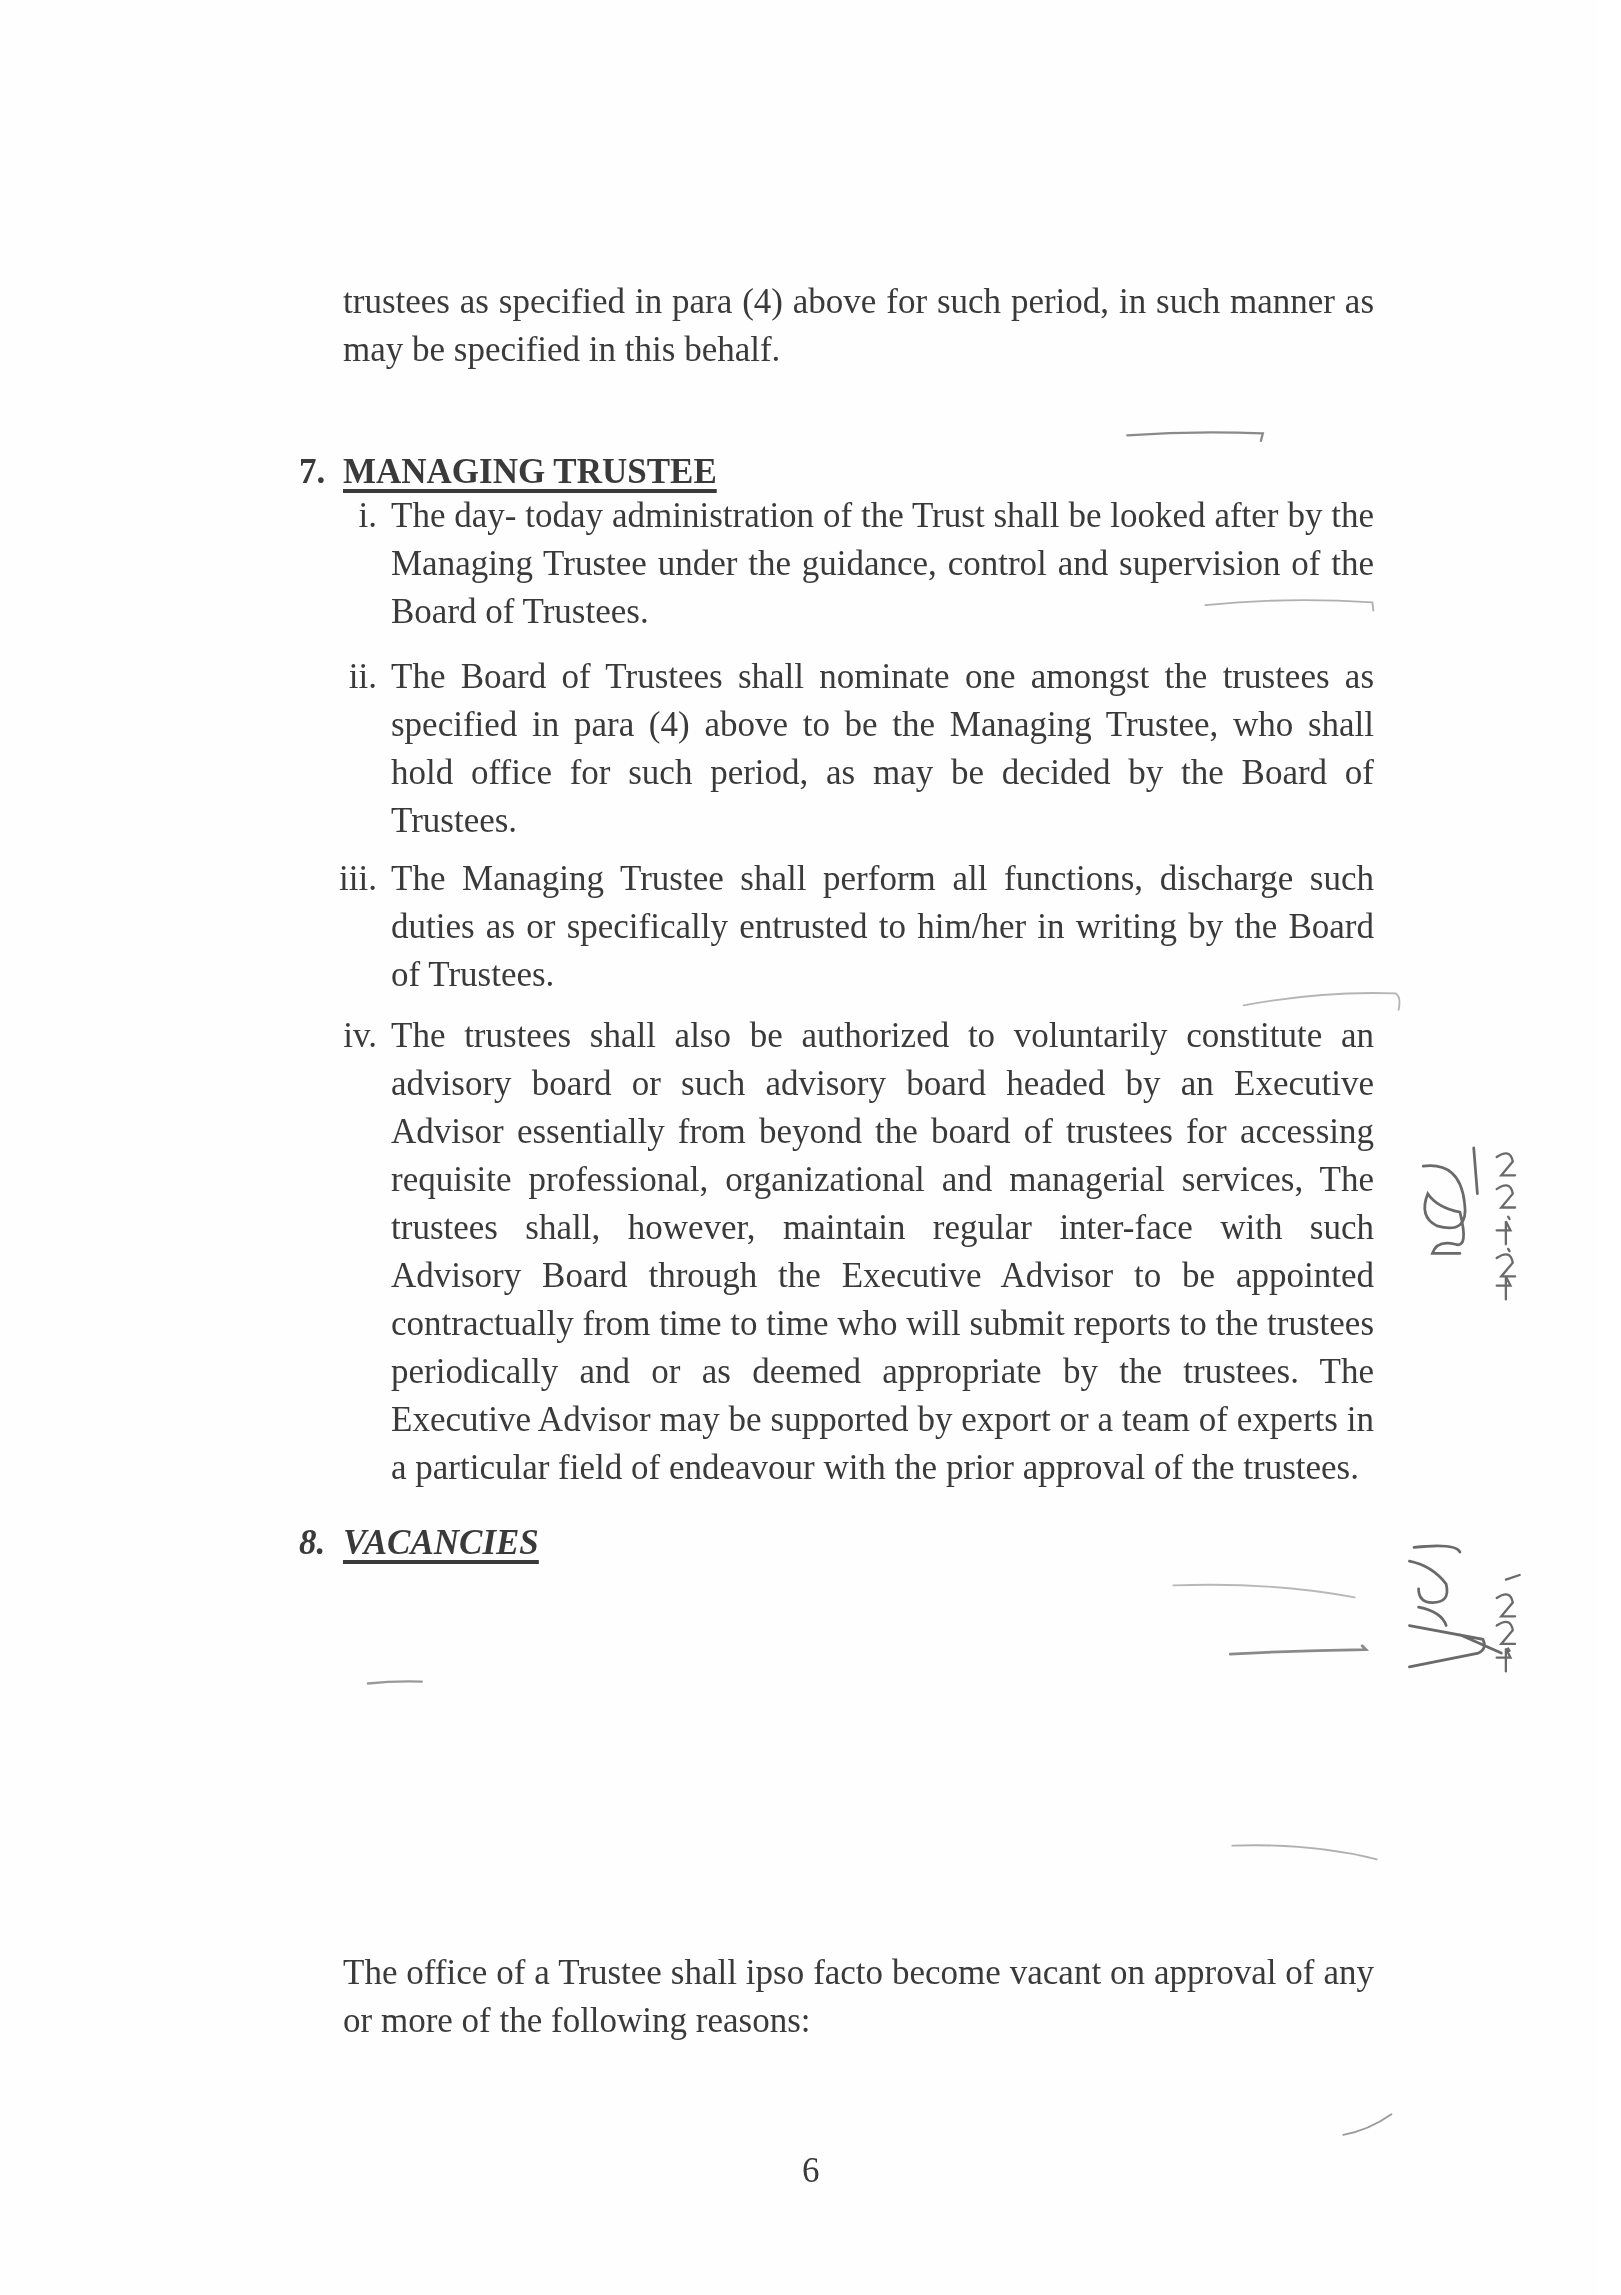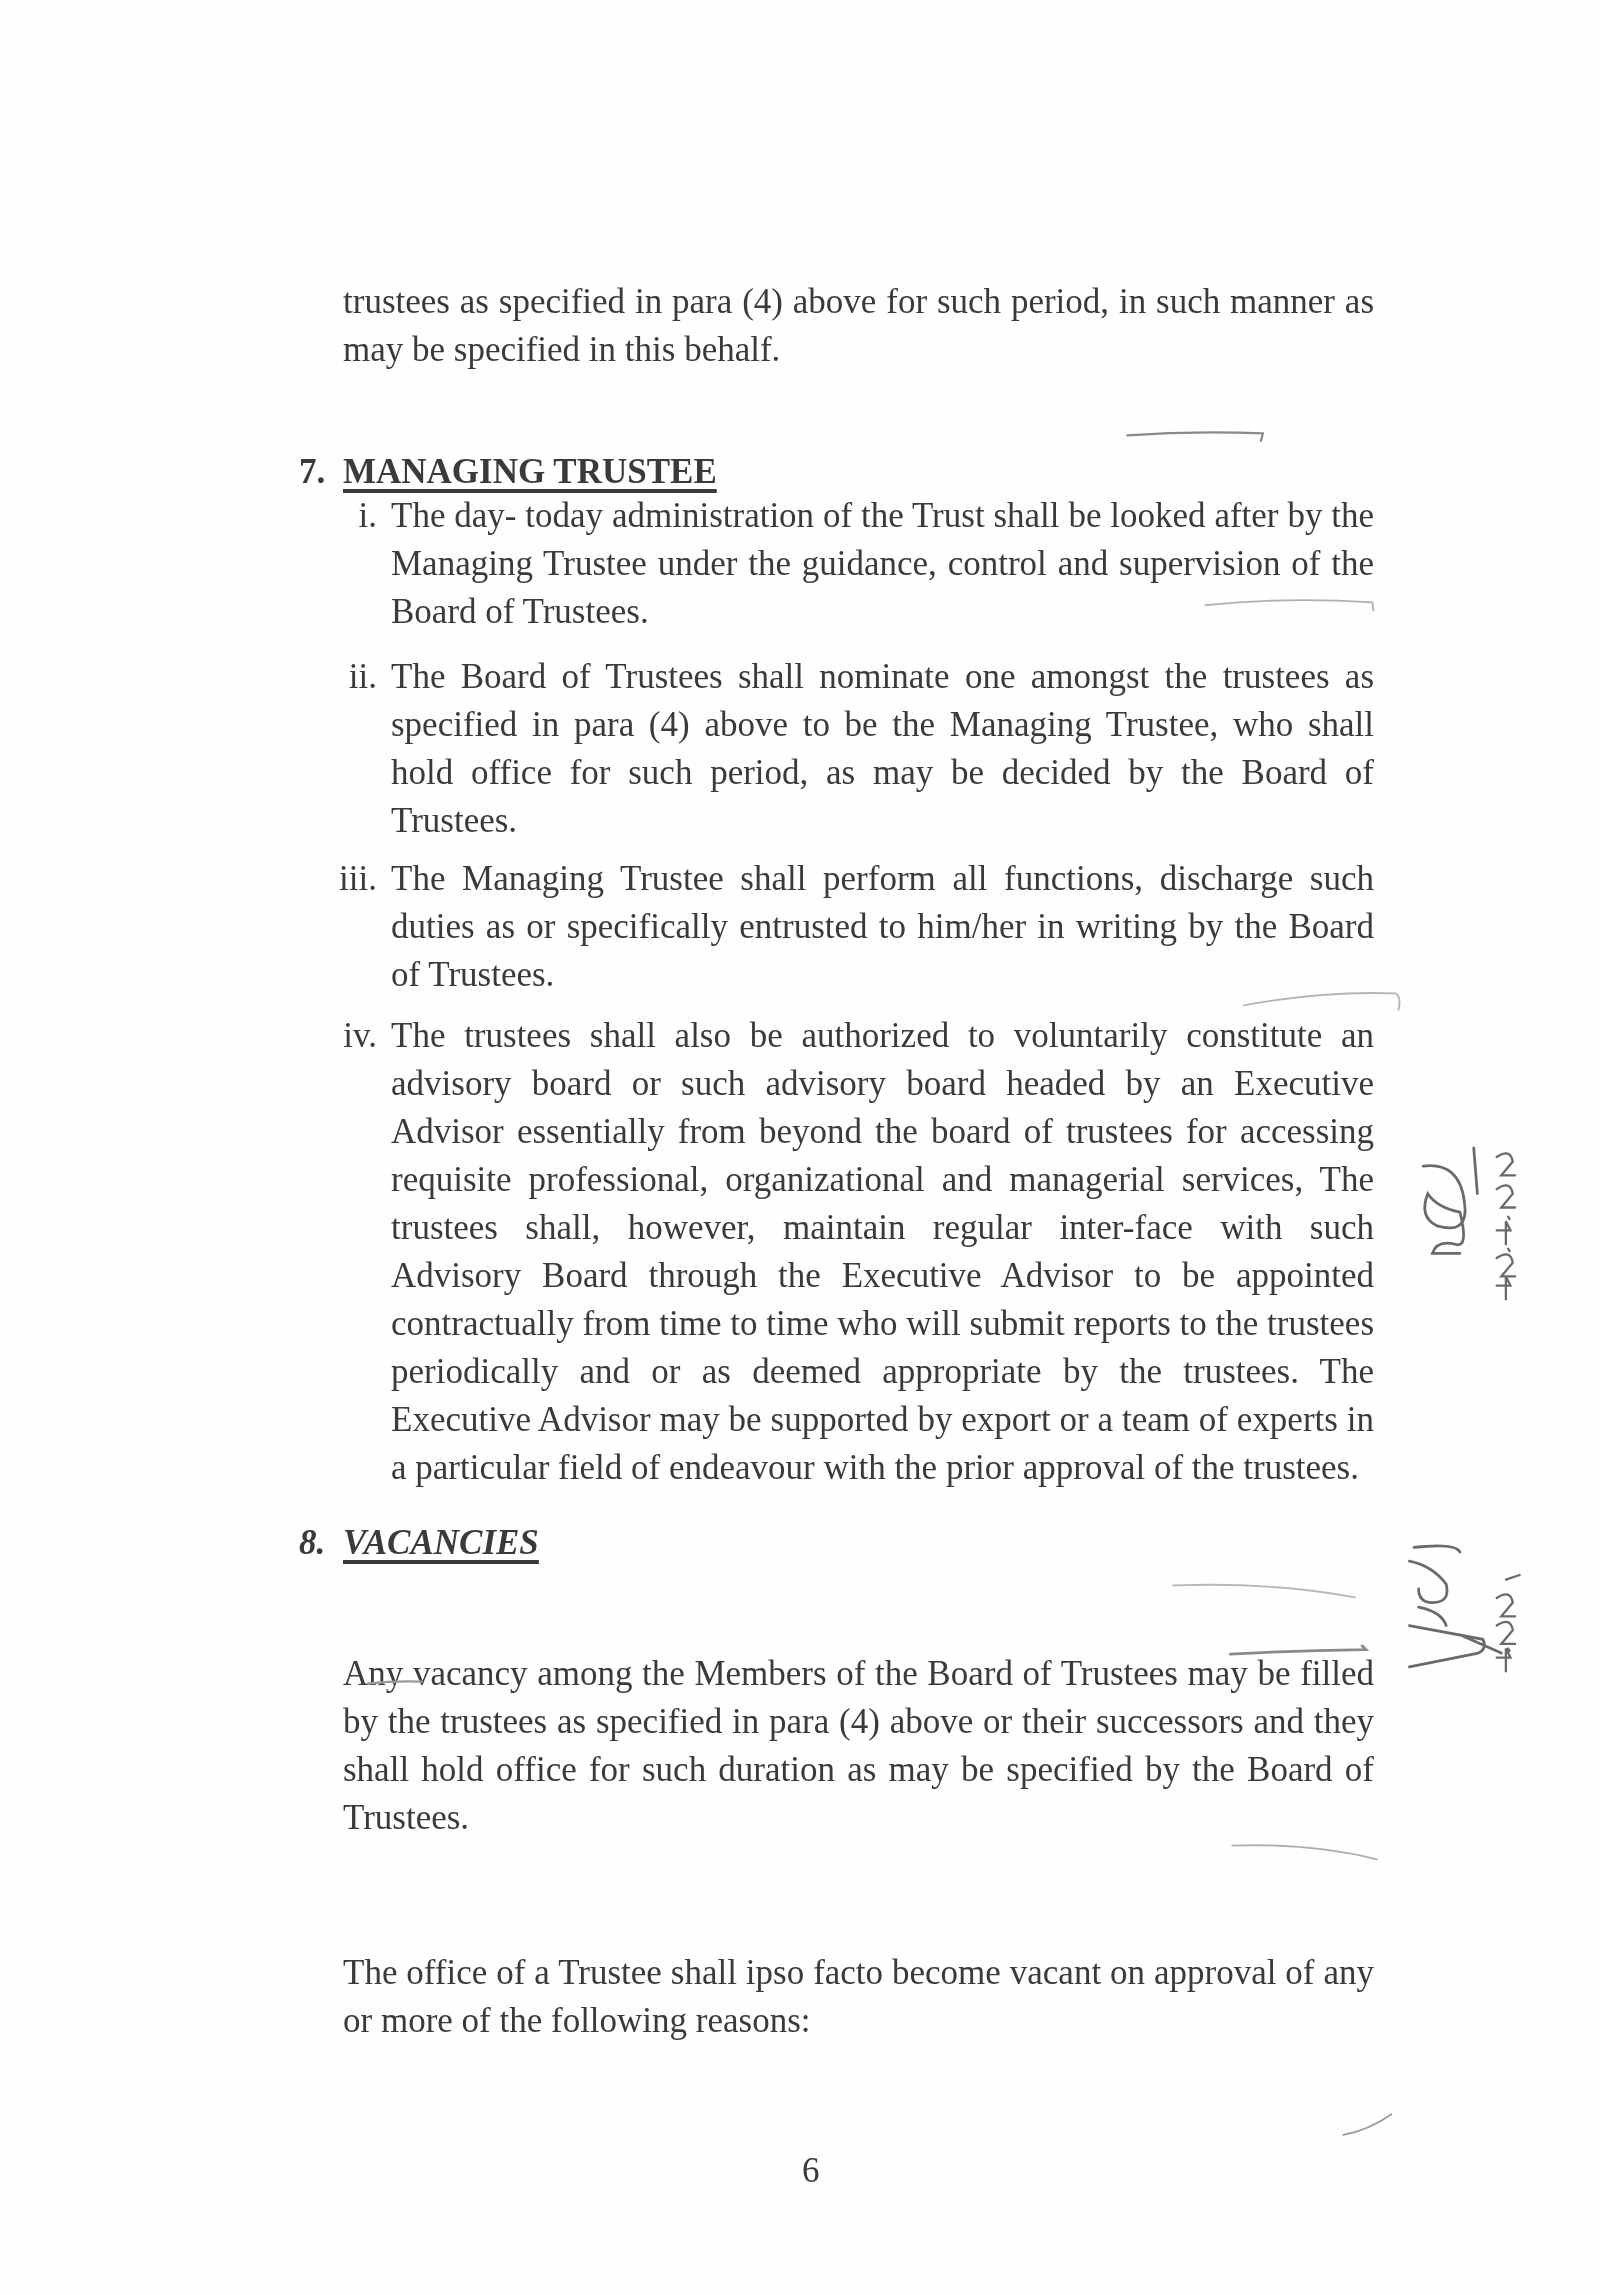--- a/index.html
+++ b/index.html
@@ -63,21 +63,20 @@
 
   <div class="item" style="top:1012px;">
     <span class="roman">iv.</span>
     <div class="txt body">The trustees shall also be authorized to voluntarily constitute an advisory board or such advisory board headed by an Executive Advisor essentially from beyond the board of trustees for accessing requisite professional, organizational and managerial services, The trustees shall, however, maintain regular inter-face with such Advisory Board through the Executive Advisor to be appointed contractually from time to time who will submit reports to the trustees periodically and or as deemed appropriate by the trustees. The Executive Advisor may be supported by export or a team of experts in a particular field of endeavour with the prior approval of the trustees.</div>
   </div>
 
   <div class="heading" style="top:1519px;font-style:italic;">
     <span class="num">8.</span><span class="ul">VACANCIES</span>
   </div>
 
-  <div class="txt para" style="top:1650px;">Any vacancy among the Members of the Board of Trustees may be filled by the trustees as specified in para (4) above or their successors and they shall hold office for such duration as may be specified by the Board of Trustees.</div>
 
 
   <div class="txt para" style="top:1949px;">The office of a Trustee shall ipso facto become vacant on approval of any or more of the following reasons:</div>
 
   <div class="pagenum">6</div>
 
   <svg class="mark" style="left:1125px;top:427px;" width="147" height="18.4" viewBox="0 0 320 40">
     <path d="M5 18 Q150 8 300 14 L296 30" stroke="#8a8a8a" stroke-width="5" fill="none" stroke-linecap="round"></path>
   </svg>
   <svg class="mark" style="left:1203px;top:595px;" width="174" height="18.4" viewBox="0 0 380 40">

